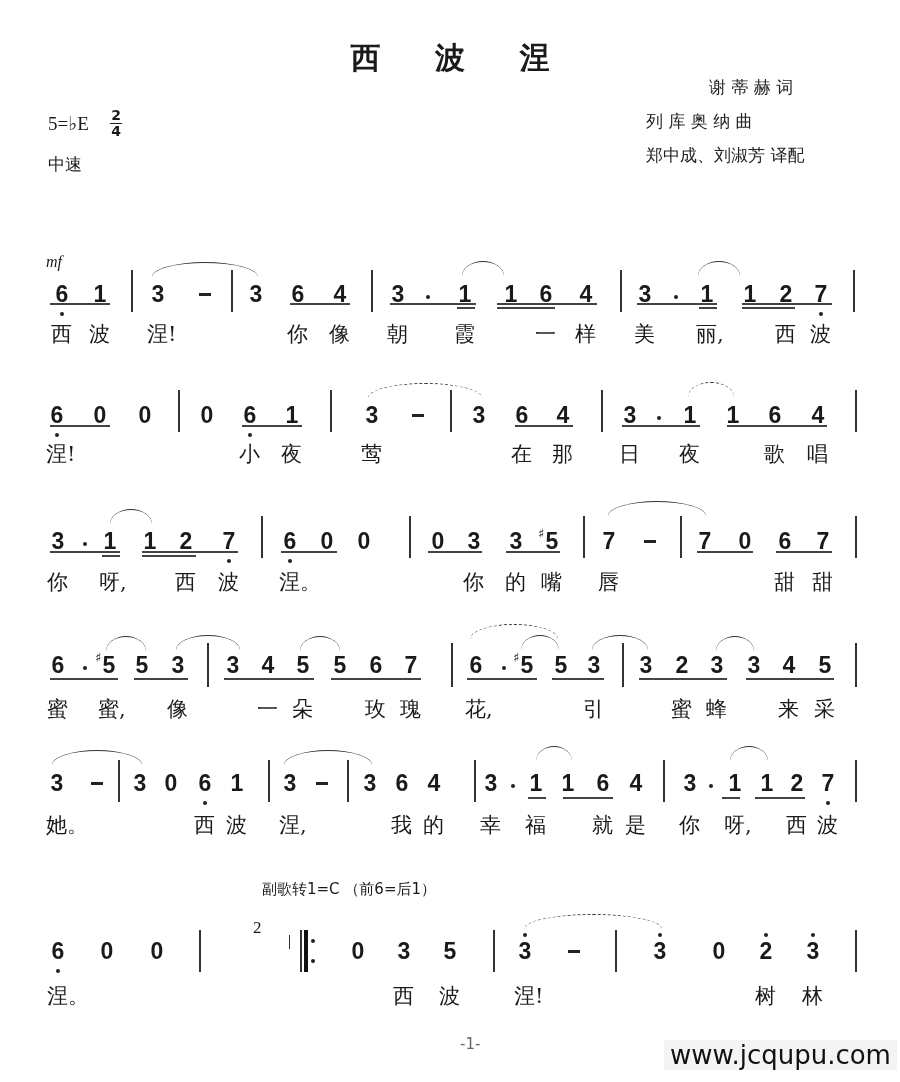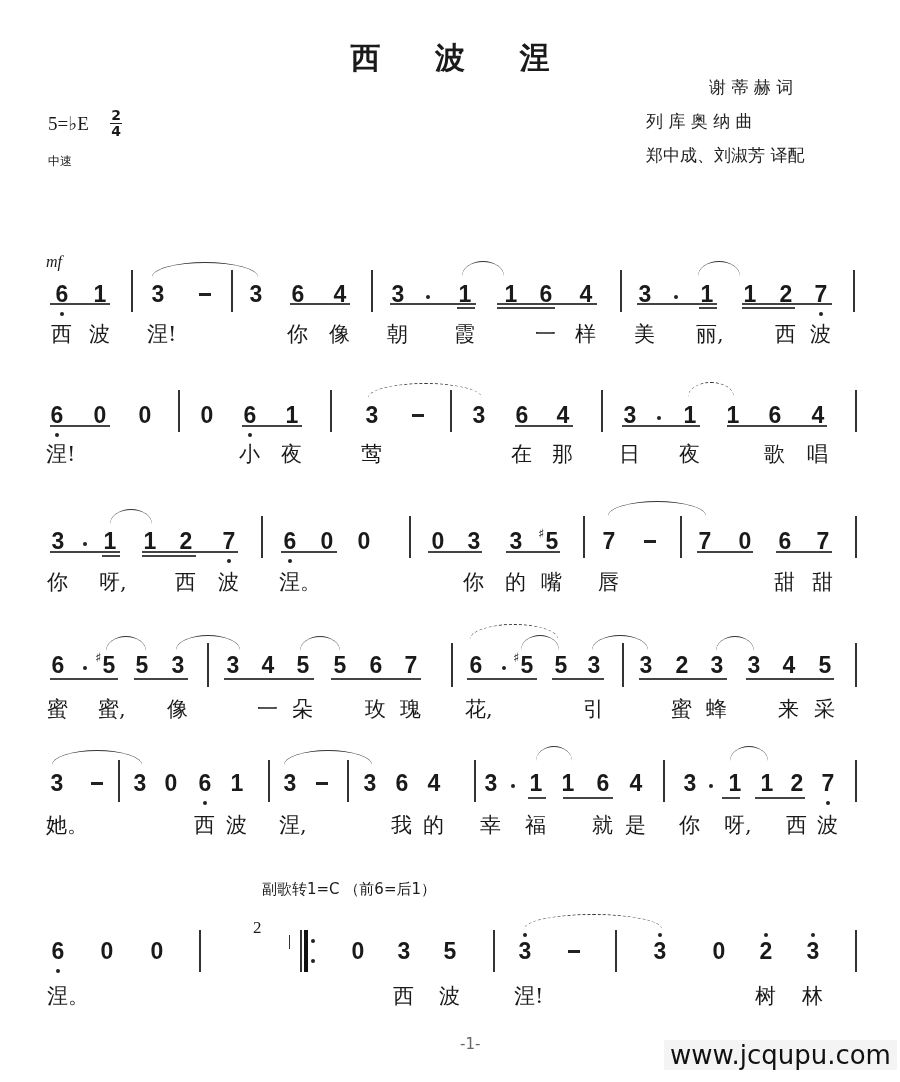--- a/index.html
+++ b/index.html
@@ -6,21 +6,21 @@
   body { width: 900px; height: 1082px; position: relative; overflow: hidden;
          font-family: "DejaVu Sans", sans-serif; color: #1a1a1a; }
   .abs { position: absolute; }
   .title { left: 0; width: 900px; top: 38px; text-align: center; font-size: 30px;
            font-weight: bold; letter-spacing: 22px; text-indent: 22px; }
   .credit { font-size: 17px; color: #222; }
   .key { left: 48px; top: 112px; font-size: 19px; font-family: "Liberation Serif", serif; }
   .tsig { position: absolute; left: 110px; top: 108px; font-size: 14px; font-weight: bold;
           text-align: center; line-height: 15px; width: 12px; }
   .tsig .bar { display:block; border-top: 1.5px solid #222; margin: 0; }
-  .tempo { left: 48px; top: 153px; font-size: 12px; }
+  .tempo { left: 48px; top: 153px; font-size: 17px; }
   .mf { left: 46px; top: 253px; font-size: 16px; font-style: italic;
         font-family: "Liberation Serif", serif; text-align: center; }
   .note { position: absolute; font-size: 23px; font-weight: bold; width: 20px;
           text-align: center; transform: translateX(-10px); line-height: 26px;
           font-family: "Liberation Sans", sans-serif; }
   .dash { position: absolute; width: 12px; height: 3px; background: #222; transform: translateX(-6px); }
   .dotaug { position: absolute; width: 4px; height: 4px; background: #222; border-radius: 2px; transform: translateX(-2px); }
   .bl { position: absolute; width: 1.6px; background: #333; }
   .ul { position: absolute; height: 1.6px; background: #444; }
   .lowdot, .hidot { position: absolute; width: 4px; height: 4px; border-radius: 2px; background: #222; transform: translateX(-2px); }

